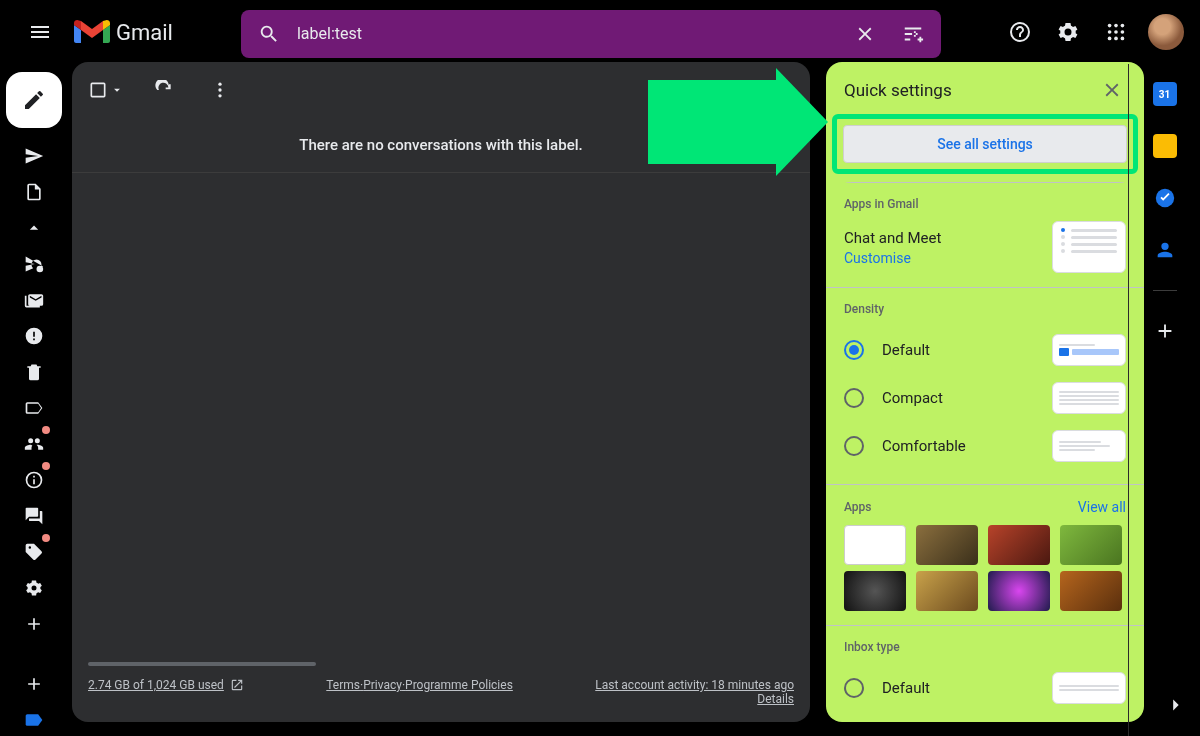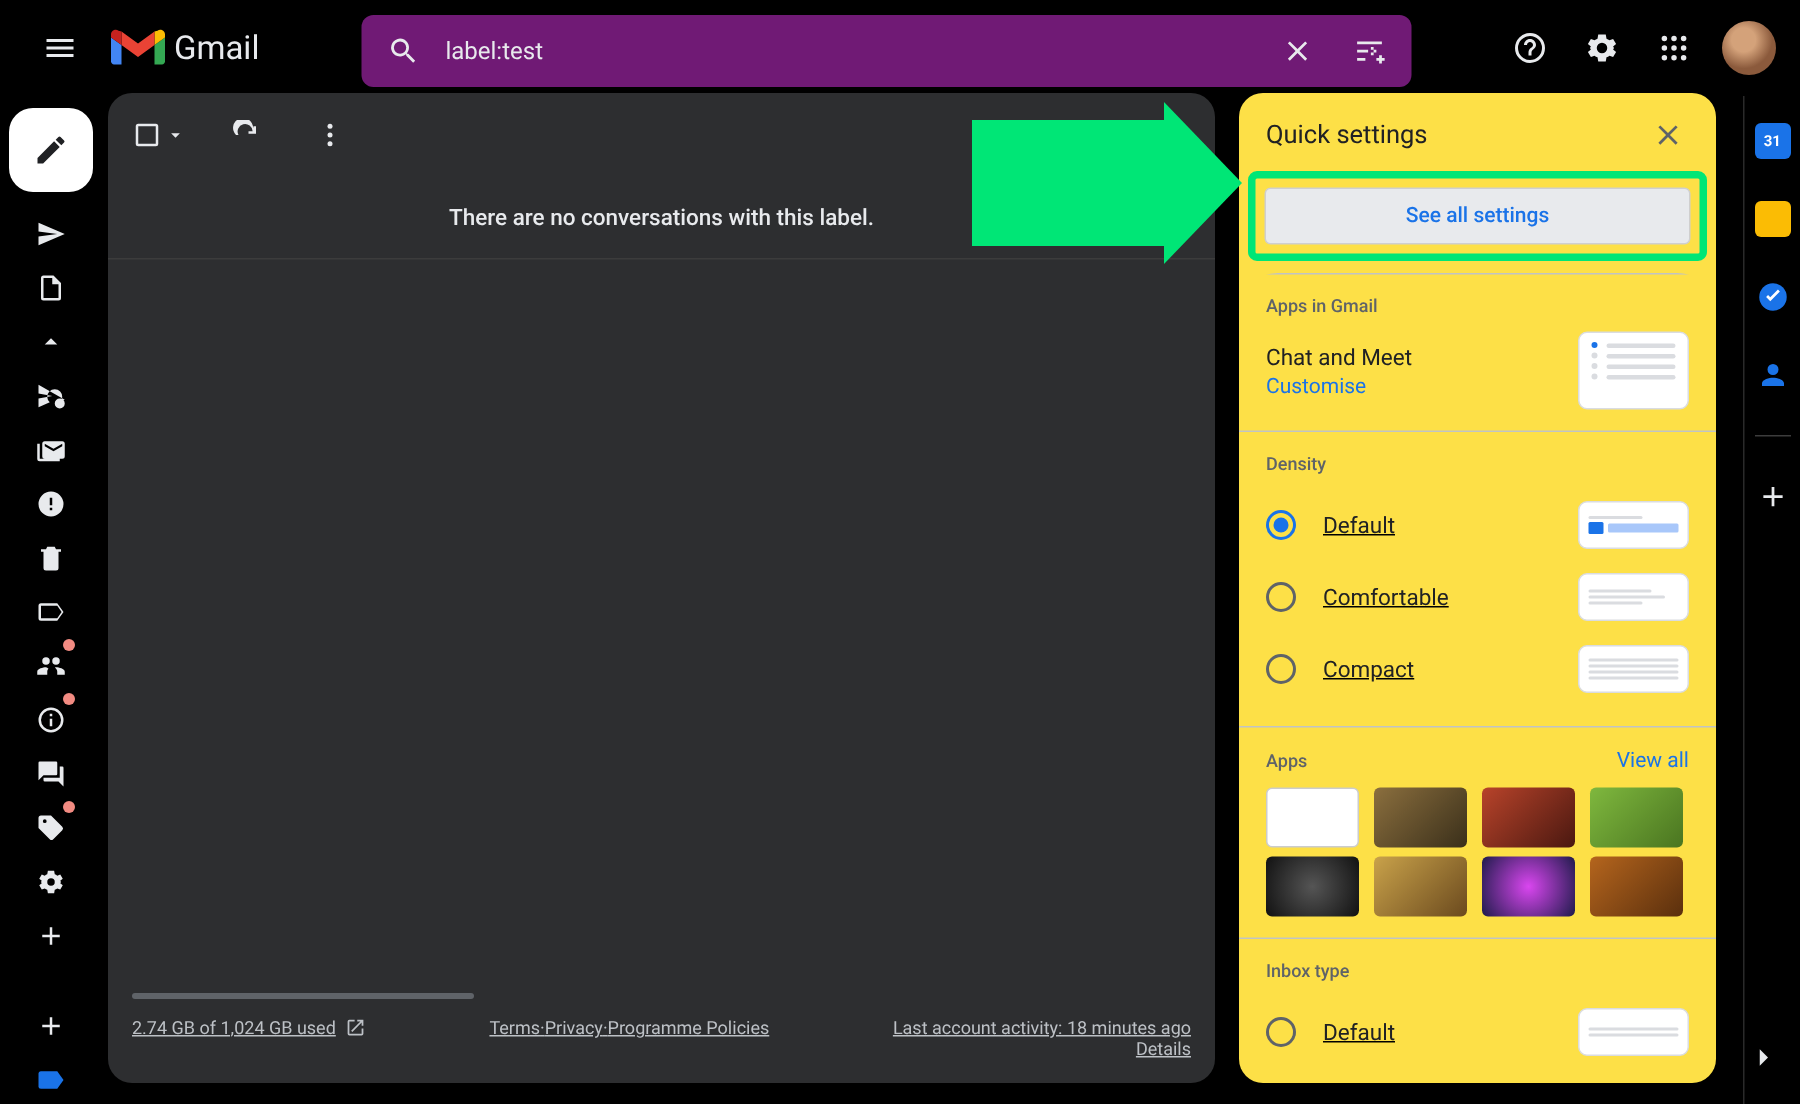--- a/index.html
+++ b/index.html
@@ -24,21 +24,21 @@
   
   .left-rail { position:absolute; left:0; top:64px; bottom:0; width:68px; display:flex; flex-direction:column; align-items:center; padding-top:8px; gap:4px; }
   .compose-btn { width:56px; height:56px; background:#fff; border-radius:16px; display:flex; align-items:center; justify-content:center; cursor:pointer; margin-bottom:8px; }
   .compose-btn svg { fill:#202124; }
   .rail-icon { width:40px; height:32px; display:flex; align-items:center; justify-content:center; cursor:pointer; position:relative; }
   .rail-icon svg { fill:#e8eaed; width:20px; height:20px; }
   .dot-badge { position:absolute; top:-2px; right:4px; width:8px; height:8px; background:#f28b82; border-radius:50%; }
   .rail-spacer { height: 20px; }
   
   
-  .side-panel { position:absolute; right:0; top:64px; bottom:0; width:38px; display:flex; flex-direction:column; align-items:center; padding-top:18px; gap:28px; border-left:1px solid #2a2a2a; }
+  .side-panel { position:absolute; right:0; top:64px; bottom:0; width:72px; display:flex; flex-direction:column; align-items:center; padding-top:18px; gap:28px; border-left:1px solid #2a2a2a; }
   .side-icon { width:24px; height:24px; cursor:pointer; display:flex; align-items:center; justify-content:center; border-radius:4px; }
   .side-chevron { position:absolute; bottom:16px; right:14px; cursor:pointer; }
   
   
   .main { position:absolute; left:72px; top:62px; width:738px; height:660px; background:#2d2e30; border-radius:16px; display:flex; flex-direction:column; }
   .toolbar { height:56px; display:flex; align-items:center; padding:0 12px; gap:16px; }
   .checkbox-btn { display:flex; align-items:center; gap:2px; padding:4px; cursor:pointer; }
   .checkbox-btn svg { fill:#e8eaed; }
   .tbicon { width:40px; height:40px; display:flex; align-items:center; justify-content:center; cursor:pointer; }
   .tbicon svg { fill:#e8eaed; }
@@ -47,40 +47,40 @@
   .footer { padding:0 16px 16px; color:#bdc1c6; font-size:12px; }
   .storage-bar { height:4px; background:#5f6368; border-radius:2px; margin-bottom:12px; width:228px; }
   .footer-row { display:flex; justify-content:space-between; align-items:flex-start;text-decoration:underline; }
   .footer-left { display:flex; align-items:center; gap:6px; }
   .footer-center { display:flex; gap:0;}
   .footer-center a { color:#bdc1c6; text-decoration:none; cursor:pointer; }
   .footer-right { text-align:right; }
   .footer-right a { color:#bdc1c6; text-decoration:none; cursor:pointer; display:block; }
   
   
-  .qs-panel { position:absolute; left:826px; top:62px; width:318px; height:660px; background:#fde047; border-radius:16px; overflow:hidden; display:flex; flex-direction:column; }
+  .qs-panel { position:absolute; left:826px; top:62px; width:318px; height:660px; background:#bef264; border-radius:16px; overflow:hidden; display:flex; flex-direction:column; }
   .qs-header { display:flex; align-items:center; justify-content:space-between; padding:14px 18px 10px; }
   .qs-title { font-size:17px; color:#202124; }
   .qs-close { cursor:pointer; width:28px; height:28px; display:flex; align-items:center; justify-content:center; }
   .qs-close svg { fill:#5f6368; }
   .qs-body { flex:1; overflow-y:auto; padding:0 0 10px;border-radius:26px; }
   .qs-body::-webkit-scrollbar { width:10px; }
   .qs-body::-webkit-scrollbar-thumb { background:#bdc1c6; border-radius:5px; }
   .see-all-wrap { padding: 4px 14px 14px; border:5px solid #00e676; border-radius:6px; margin:0 6px 8px; padding:6px; }
   .see-all-btn { width:100%; height:38px; background:#e8eaed; border:1px solid #cfcfcf; border-radius:4px; display:flex; align-items:center; justify-content:center; color:#1a73e8; font-size:14px; font-weight:500; cursor:pointer; }
   .qs-section { padding:14px 18px; border-top:1px solid #c0c3c6; }
   .qs-section-label { font-size:12px; color:#5f6368; margin-bottom:10px; font-weight:500; }
   .chatmeet-row { display:flex; justify-content:space-between; align-items:center; }
   .chatmeet-left { display:flex; flex-direction:column; gap:3px; }
   .chatmeet-title { font-size:15px; color:#202124; }
   .customise-link { font-size:14px; color:#1a73e8; cursor:pointer; }
   .thumb-box { width:74px; height:52px; background:#fff; border:1px solid #dadce0; border-radius:6px; display:flex; flex-direction:column; padding:6px 8px; gap:3px; }
   .thumb-line { height:3px; background:#dadce0; border-radius:2px; }
   .thumb-dot { width:4px; height:4px; background:#1a73e8; border-radius:50%; display:inline-block; margin-right:3px; }
-  .density-row { display:flex; align-items:center; gap:18px; padding:8px 0; cursor:pointer;text-decoration:underline; }
+  .density-row { display:flex; align-items:center; gap:18px; padding:8px 0; cursor:pointer; }
   .radio { width:20px; height:20px; border:2px solid #5f6368; border-radius:50%; display:flex; align-items:center; justify-content:center; }
   .radio.checked { border-color:#1a73e8; }
   .radio.checked::after { content:''; width:10px; height:10px; background:#1a73e8; border-radius:50%; }
   .density-label { font-size:15px; color:#202124; flex:1; }
   .density-thumb { width:74px; height:32px; background:#fff; border:1px solid #dadce0; border-radius:6px; display:flex; flex-direction:column; padding:4px 6px; gap:2px; justify-content:center;}
   .density-thumb .tl { height:2px; background:#dadce0; border-radius:1px; }
   .density-thumb-default .tb { display:flex; gap:3px; align-items:center; }
   .density-thumb-default .tb .sq { width:10px; height:8px; background:#1a73e8; border-radius:1px; }
   .theme-head { display:flex; justify-content:space-between; align-items:center; margin-bottom:10px; }
   .view-all { color:#1a73e8; font-size:14px; cursor:pointer; }
@@ -350,35 +350,35 @@
         <div class="density-thumb density-thumb-default">
           <div class="tl" style="width:60%"></div>
           <div class="tb">
               <div class="sq"></div>
               <div class="tl" style="flex:1;background:#a8c7fa;height:6px"></div>
             </div>
         </div>
       </div>
       <div class="density-row">
         <div class="radio"></div>
-        <span class="density-label">Comfortable</span>
-        <div class="density-thumb">
-          <div class="tl" style="width:70%"></div>
-            <div class="tl" style="width:85%"></div>
-            <div class="tl" style="width:60%"></div>
-        </div>
-      </div>
-      <div class="density-row">
-        <div class="radio"></div>
         <span class="density-label">Compact</span>
         <div class="density-thumb">
           <div class="tl"></div>
             <div class="tl"></div>
             <div class="tl"></div>
             <div class="tl"></div>
+        </div>
+      </div>
+      <div class="density-row">
+        <div class="radio"></div>
+        <span class="density-label">Comfortable</span>
+        <div class="density-thumb">
+          <div class="tl" style="width:70%"></div>
+            <div class="tl" style="width:85%"></div>
+            <div class="tl" style="width:60%"></div>
         </div>
       </div>
     </div>
     <div class="qs-section">
       <div class="theme-head">
         <div class="qs-section-label" style="margin:0">Apps</div>
         <span class="view-all">View all</span>
       </div>
       <div class="theme-grid">
         <div class="theme-tile" style="background:#fff;border:1px solid #ccc"></div>

